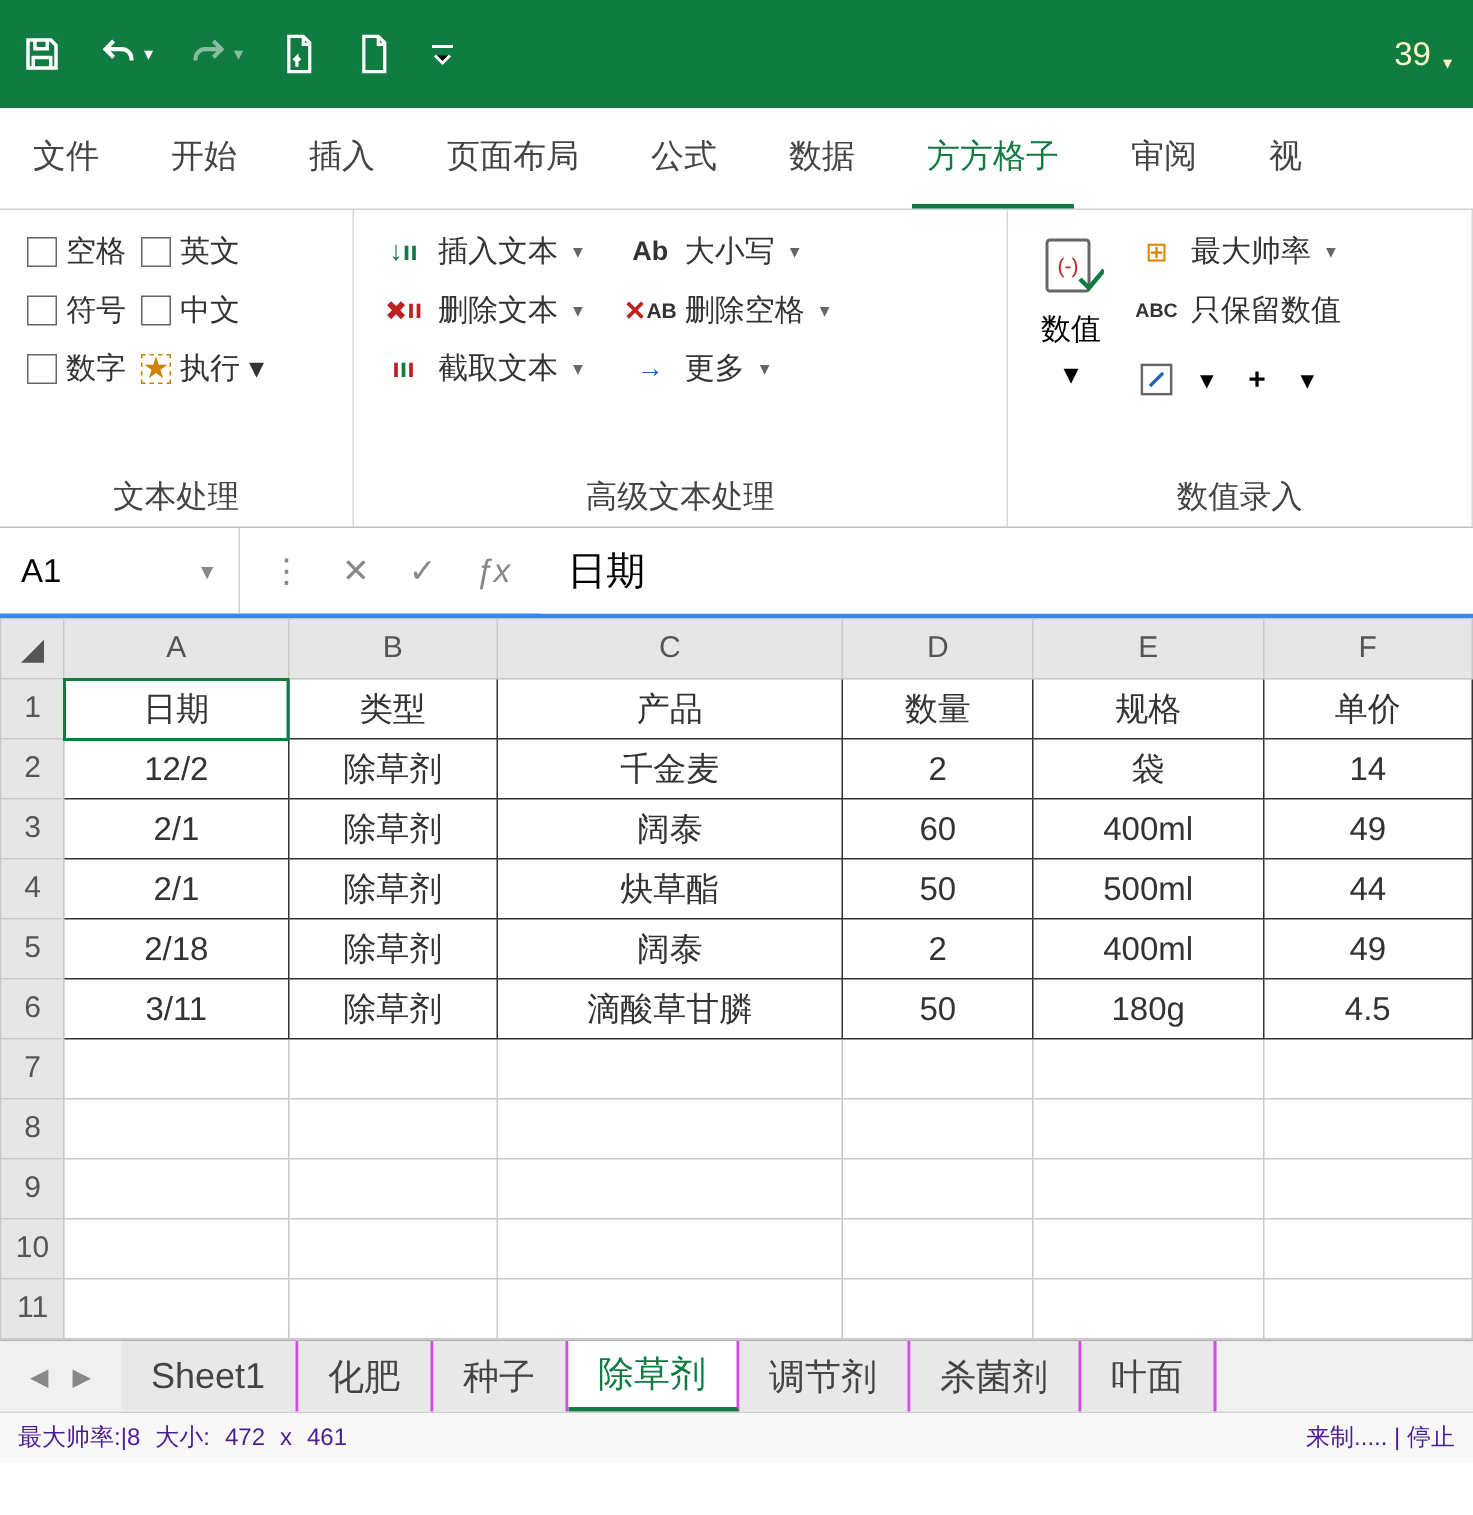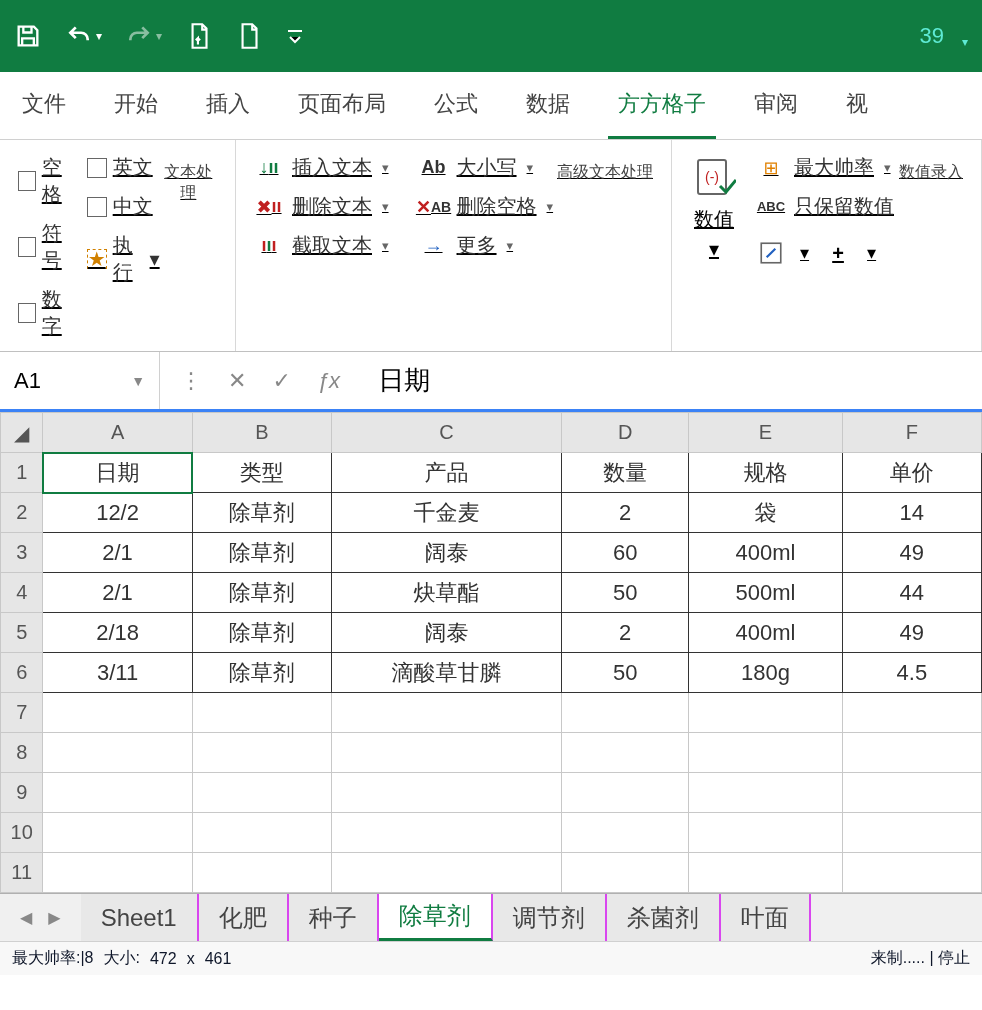--- a/index.html
+++ b/index.html
@@ -8,35 +8,35 @@
 
 .titlebar { background: #107c41; height: 72px; display: flex; align-items: center; padding: 0 14px; gap: 24px; }
 .autosave { display: flex; align-items: center; gap: 10px; color: #fff; font-size: 20px; font-weight: 500; }
 .toggle { width: 60px; height: 26px; border: 2px solid #fff; border-radius: 14px; display: flex; align-items: center; position: relative; padding: 1px; }
 .toggle-knob { width: 20px; height: 20px; background: #fff; border-radius: 50%; }
 .toggle-text { position: absolute; right: 6px; color: #fff; font-size: 12px; }
 .qat { display: flex; align-items: center; gap: 24px; }
 .qat-icon { color: #fff; font-size: 24px; cursor: pointer; display: flex; align-items: center; gap: 2px; }
 .qat-icon.disabled { opacity: 0.5; }
 .caret-down { font-size: 12px; margin-left: 2px; }
-.zoom { margin-left: auto; color: #5eead4; font-size: 22px; display: flex; align-items: flex-end; gap: 16px; }
+.zoom { margin-left: auto; color: #fef9c3; font-size: 22px; display: flex; align-items: flex-end; gap: 6px; }
 
 
 .ribbon-tabs { display: flex; background: #fff; border-bottom: 1px solid #d0d0d0; height: 68px; padding-left: 12px; gap: 28px; }
 .ribbon-tab { display: flex; align-items: center; font-size: 22px; color: #444; cursor: pointer; padding: 0 10px; border-bottom: 3px solid transparent; }
 .ribbon-tab.active { color: #107c41; border-bottom-color: #107c41; font-weight: 500; }
 
 
 .ribbon { background: #fff; display: flex; border-bottom: 1px solid #c0c0c0; height: 212px; }
-.ribbon-group { padding: 14px 18px 6px; border-right: 1px solid #d8d8d8; display: flex; flex-direction: row; justify-content: space-between; text-decoration: underline; }
+.ribbon-group { padding: 14px 18px 6px; border-right: 1px solid #d8d8d8; display: flex; flex-direction: column; justify-content: space-between; }
 .g1 { width: 236px; }
 .g2 { width: 436px; }
 .g3 { flex: 1; }
 .group-body { display: flex; gap: 10px; }
-.group-label { text-align: center; font-size: 16px; color: #444; margin-top: 8px; }
+.group-label { text-align: center; font-size: 21px; color: #444; margin-top: 8px; }
 
 .cb-row { display: flex; align-items: center; gap: 6px; margin-bottom: 12px; font-size: 20px; color: #333; }
 .cb { width: 20px; height: 20px; border: 1.5px solid #666; display: inline-block; }
 .starbox { border: 1.5px dashed #d08000; }
 .col-cb { display: flex; flex-direction: column; }
 
 .cmd { display: flex; align-items: center; gap: 8px; margin-bottom: 12px; font-size: 20px; color: #333; cursor: pointer; }
 .cmd .dd { font-size: 13px; color: #666; margin-left: 2px; }
 .cmd-icon { width: 30px; height: 26px; display: flex; align-items: center; justify-content: center; font-size: 18px; }
 .ic-green { color: #107c41; }
@@ -79,21 +79,21 @@
 .selected-cell { outline: 2.5px solid #107c41; outline-offset: -1px; position: relative; }
 .datarow td { border: 1.5px solid #333; }
 .datarow td.rowhead { border: 1px solid #c8c8c8; }
 
 
 .sheet-bar { display: flex; align-items: stretch; border-top: 1px solid #b0b0b0; height: 48px; background: #f0f0f0; }
 .sheet-nav { display: flex; align-items: center; gap: 16px; padding: 0 20px; color: #888; font-size: 16px; }
 .sheet-nav span { cursor: pointer; }
 .sheet-tab { padding: 0 20px; display: flex; align-items: center; font-size: 24px; color: #444; border-right: 2px solid #d946ef; cursor: pointer; background: #e8e8e8; }
 .sheet-tab.active { background: #fff; color: #107c41; border-bottom: 3px solid #107c41; }
-.status { height: 34px; background: #f8f8f8; border-top: 1px solid #d0d0d0; display: flex; align-items: center; padding: 0 12px; font-size: 16px; color: #0f172a; gap: 10px; }
+.status { height: 34px; background: #f8f8f8; border-top: 1px solid #d0d0d0; display: flex; align-items: center; padding: 0 12px; font-size: 16px; color: #4c1d95; gap: 10px; }
 .status .spacer { flex: 1; }
 
 svg { display: block; }
 </style>
 </head>
 <body>
 
 <div class="titlebar">
   <div class="qat">
     <span class="qat-icon">

